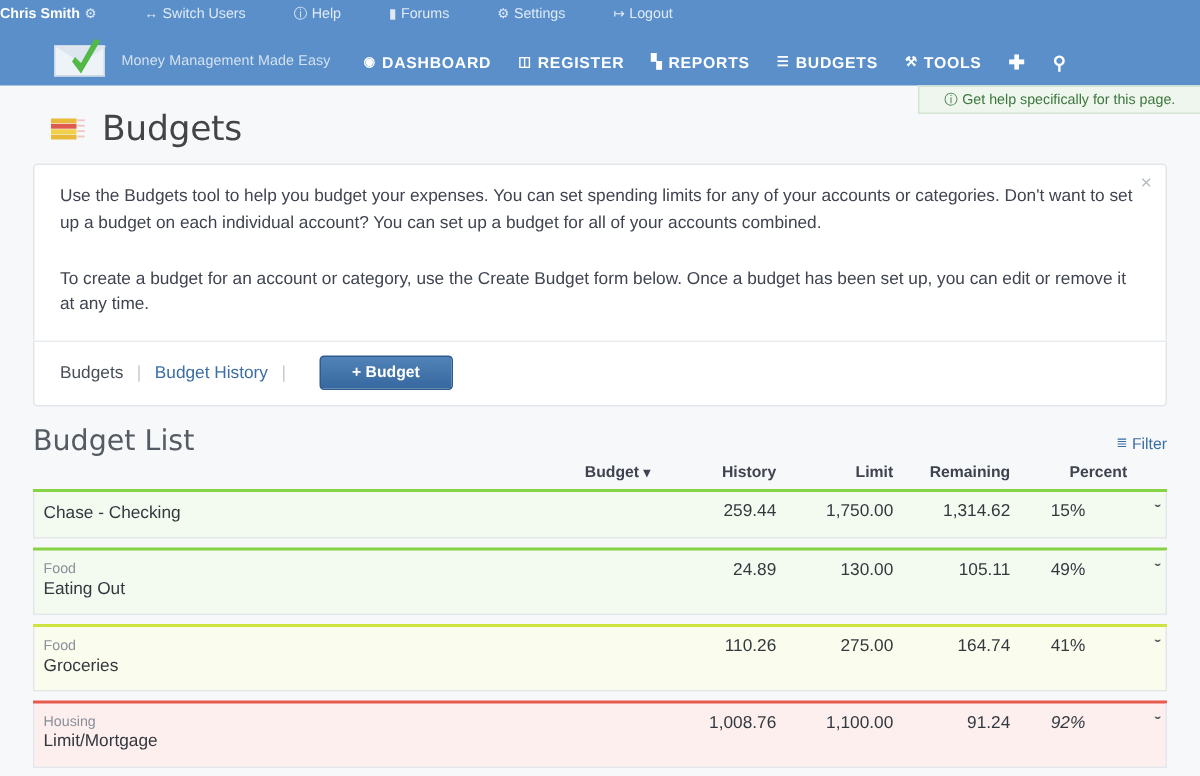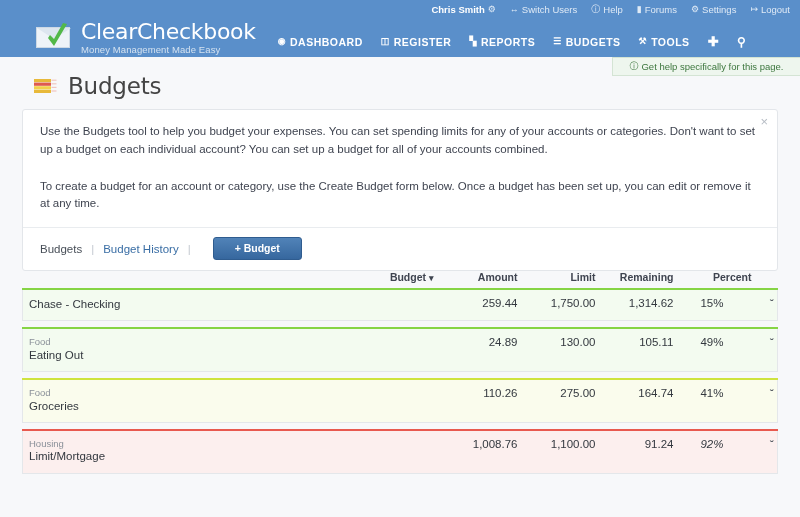--- a/index.html
+++ b/index.html
@@ -16,24 +16,23 @@
 
   
   .topbar {
     background: #5a8fca;
     height: 57px;
     position: relative;
   }
   .userbar {
     height: 19px;
     display: flex;
-    justify-content: flex-end;
     align-items: center;
     padding-right: 10px;
-    gap: 14px;
+    gap: 32px;
     font-size: 9.5px;
     color: #e2ecf7;
   }
   .userbar .ub-item {
     display: flex;
     align-items: center;
     gap: 3px;
     white-space: nowrap;
     color: #dfeaf6;
   }
@@ -279,21 +278,20 @@
 
   <div class="mainbar">
     <div class="logo-wrap">
       <div class="logo-mark">
         <div class="logo-env"></div>
         <svg class="logo-check" viewBox="0 0 26 30">
           <path d="M4 16 L10 24 L23 2 L19 1 L10 17 L6 13 Z" fill="#52b848"></path>
         </svg>
       </div>
       <div class="logo-text">
-        <span class="logo-title">ClearCheckbook</span>
         <span class="logo-sub">Money Management Made Easy</span>
       </div>
     </div>
 
     <div class="navlinks">
       <span class="navlink">
         <span class="ico">◉</span>
         <span>DASHBOARD</span>
       </span>
       <span class="navlink">
@@ -351,29 +349,36 @@
     </div>
     <div class="tabrow">
       <span class="tab-cur">Budgets</span>
       <span class="tab-sep">|</span>
       <span class="tab-link">Budget History</span>
       <span class="tab-sep">|</span>
       <span class="btn-budget">+ Budget</span>
     </div>
   </div>
 
+  <div class="list-head">
+    <span class="list-title">Budget List</span>
+    <span class="filter-btn">
+      <span class="ico">≣</span>
+      <span>Filter</span>
+    </span>
+  </div>
 
   <table class="budget">
     <thead>
       <tr>
         <th class="c-budget">
           <span>Budget</span>
           <span class="ico">▾</span>
         </th>
-        <th class="c-amount">Amount</th>
+        <th class="c-amount">History</th>
         <th class="c-limit">Limit</th>
         <th class="c-remaining">Remaining</th>
         <th class="c-percent">Percent</th>
         <th class="c-exp"></th>
       </tr>
     </thead>
     <tbody id="budget-rows">
         <tr class="row lv-green">
           <td class="td-budget td-first" style="border-top-color: rgb(134, 212, 69);">
             <div class="sub">Chase - Checking</div>

